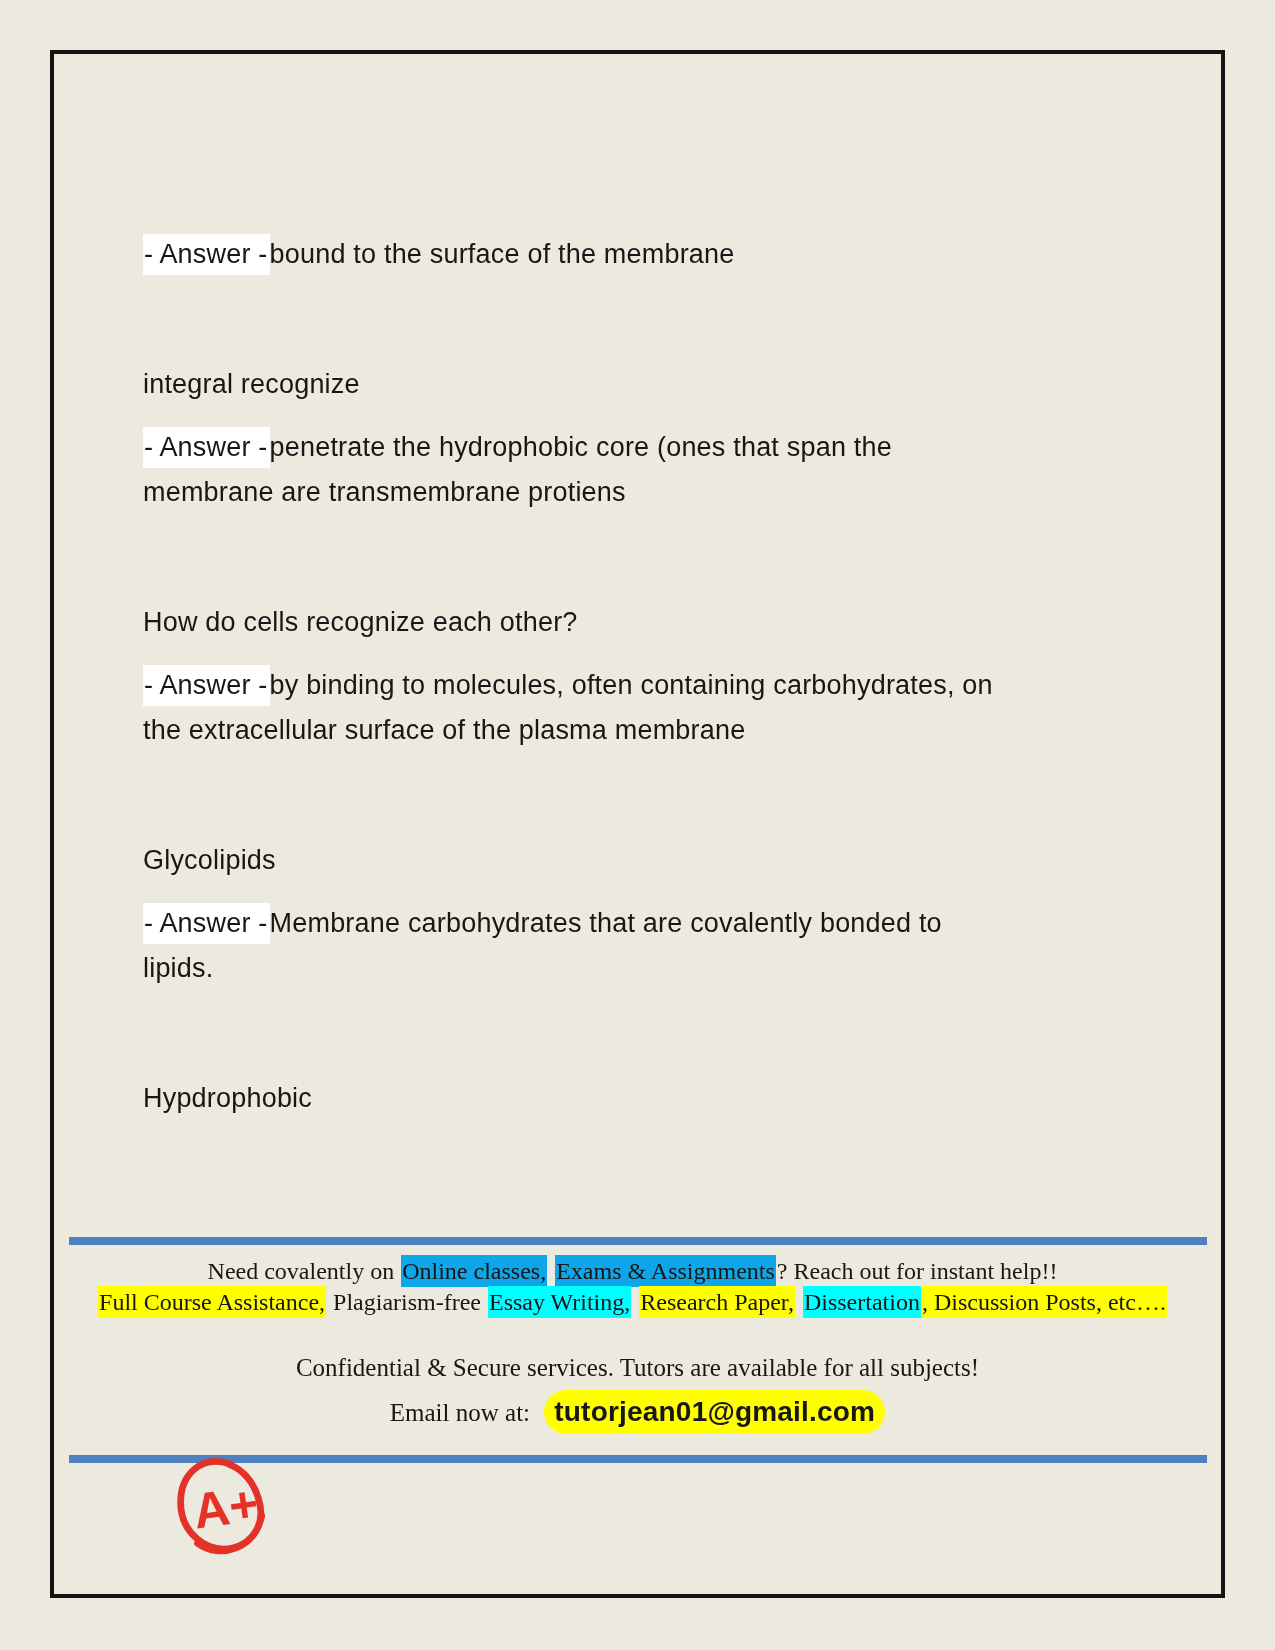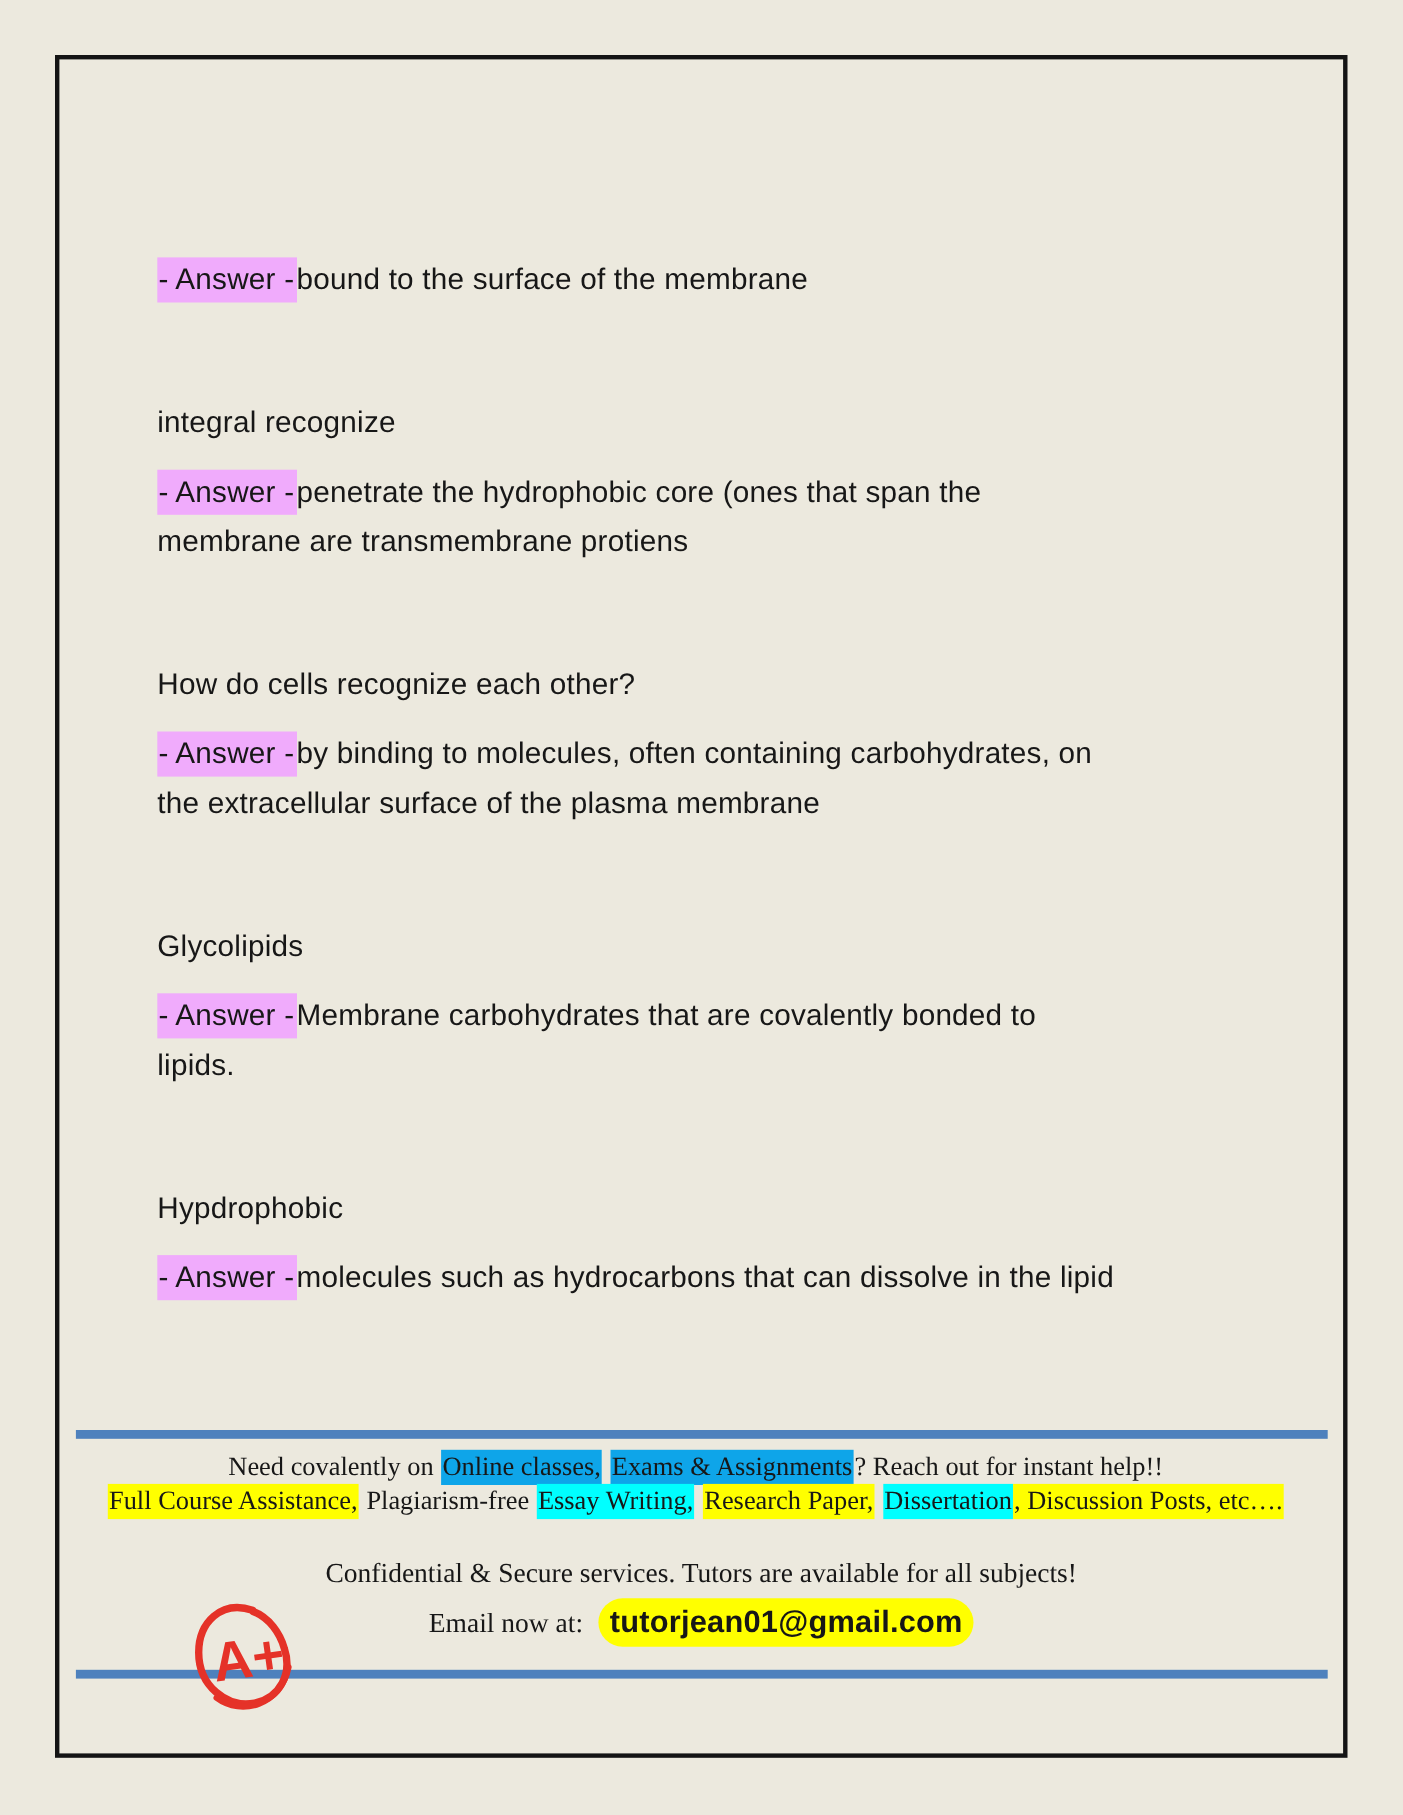--- a/index.html
+++ b/index.html
@@ -30,21 +30,21 @@
     letter-spacing: 0.2px;
   }
   .answer {
     margin: 18px 0 0 0;
     font-size: 27px;
     line-height: 45px;
     letter-spacing: 0.2px;
     max-width: 960px;
   }
   .hl-label {
-    background: #f0abfc;
+    background: #ffffff;
     color: #171717;
     padding: 5px 2px 6px 1px;
   }
   .answer-text { white-space: pre-line; }
 
   .divider {
     height: 8px;
     background: #4E81BD;
     margin: 116px 14px 0 15px;
   }
@@ -113,21 +113,20 @@
   </section>
 
   <section class="qa">
     <div class="question">Glycolipids</div>
     <p class="answer"><mark class="hl-label">- Answer -</mark><span class="answer-text">Membrane carbohydrates that are covalently bonded to
 lipids.</span></p>
   </section>
 
   <section class="qa">
     <div class="question">Hypdrophobic</div>
-    <p class="answer"><mark class="hl-label">- Answer -</mark><span class="answer-text">molecules such as hydrocarbons that can dissolve in the lipid</span></p>
   </section>
 </div>
 
   <div class="divider"></div>
 
   <div class="footer-line first"><span>Need covalently on </span><span style="background: #0ea5e9;">Online classes,</span><span> </span><span style="background: #0ea5e9;">Exams &amp; Assignments</span><span>? Reach out for instant help!!</span></div>
   <div class="footer-line"><span style="background: rgb(255, 255, 0);">Full Course Assistance,</span><span> Plagiarism-free </span><span style="background: rgb(0, 255, 255);">Essay Writing,</span><span> </span><span style="background: rgb(255, 255, 0);">Research Paper,</span><span> </span><span style="background: rgb(0, 255, 255);">Dissertation</span><span style="background: rgb(255, 255, 0);">, Discussion Posts, etc….</span></div>
 
   <div class="services-block">
     <div class="confidential">Confidential &amp; Secure services. Tutors are available for all subjects!</div>

